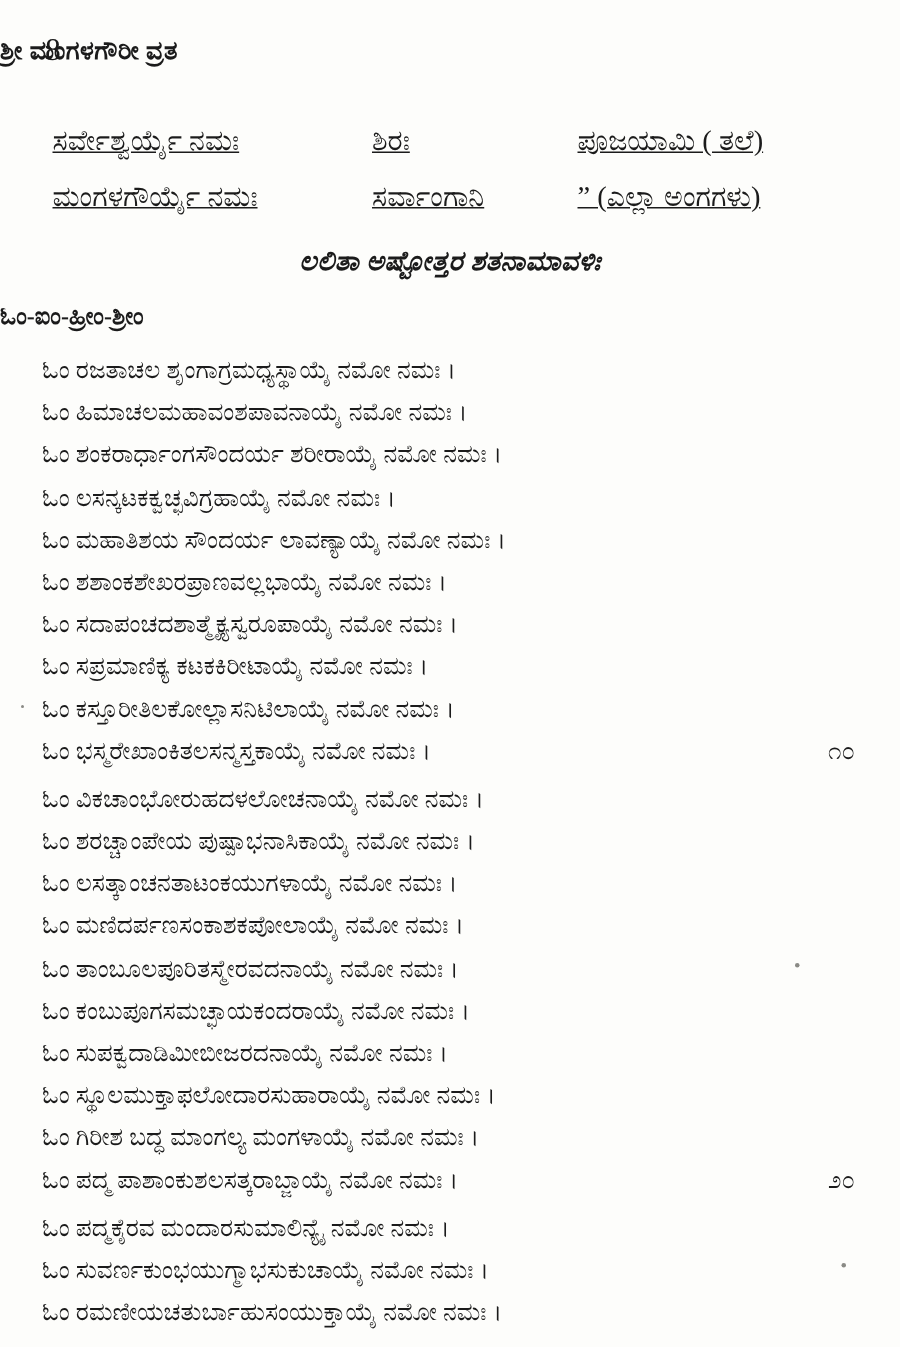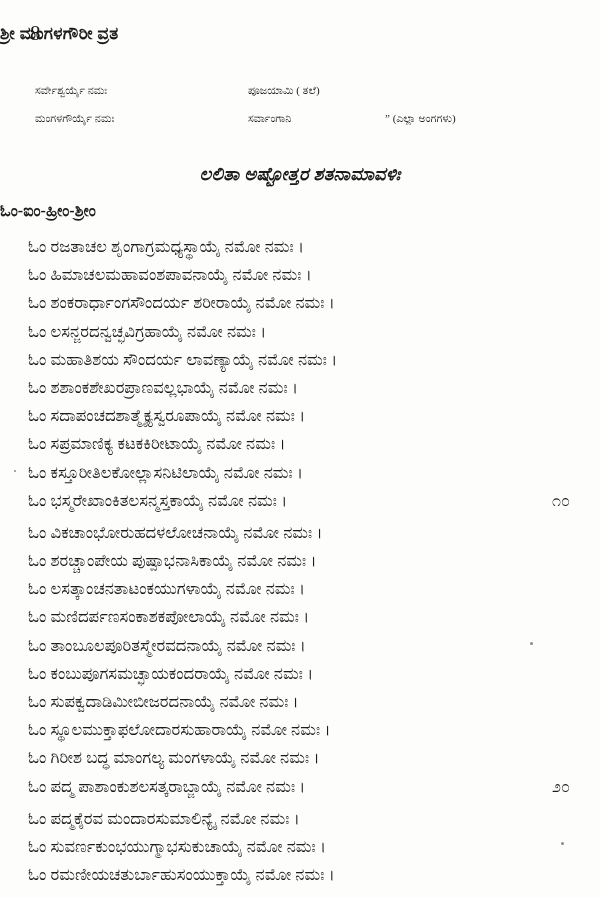--- a/index.html
+++ b/index.html
@@ -21,21 +21,21 @@
   .hdr { position:absolute; top:20px; left:0; right:0; height:28px; }
   .pageno {
     position:absolute; left:30px; top:1px;
     font-size:21px; letter-spacing:0.5px;
   }
   .title {
     position:absolute; left:0; right:0; top:4px;
     text-align:left; font-size:17px; font-weight:700; letter-spacing:0.3px;
   }
 
-  .ptable { position:absolute; top:84px; left:35px; right:31px; font-size:11px; }
+  .ptable { position:absolute; top:84px; left:35px; right:31px; font-size:19px;text-decoration:underline; }
   .prow { display:flex; align-items:baseline; margin-bottom:15px; white-space:nowrap; }
   .c1 { width:213px; }
   .c2 { width:137px; }
   .c3 { flex:1; }
 
   .heading {
     position:absolute; top:164px; left:0; right:0;
     text-align:center; font-size:18px; font-weight:700; letter-spacing:0.3px;font-style:italic;
   }
   .mantra {
@@ -60,20 +60,21 @@
   <span class="speck sp3"></span>
 
   <div class="hdr">
     <span class="pageno">8</span>
     <div class="title">ಶ್ರೀ ಮಂಗಳಗೌರೀ ವ್ರತ</div>
   </div>
 
   <div class="ptable">
     <div class="prow">
       <span class="c1">ಸರ್ವೇಶ್ವರ್ಯೈ ನಮಃ</span>
+      <span class="c2">ಶಿರಃ</span>
       <span class="c3">ಪೂಜಯಾಮಿ ( ತಲೆ)</span>
     </div>
     <div class="prow">
       <span class="c1">ಮಂಗಳಗೌರ್ಯೈ ನಮಃ</span>
       <span class="c2">ಸರ್ವಾಂಗಾನಿ</span>
       <span class="c3">”  (ಎಲ್ಲಾ ಅಂಗಗಳು)</span>
     </div>
   </div>
 
   <div class="heading">ಲಲಿತಾ ಅಷ್ಟೋತ್ತರ ಶತನಾಮಾವಳಿಃ</div>
@@ -89,21 +90,21 @@
       <span class="stext">ಓಂ ಹಿಮಾಚಲಮಹಾವಂಶಪಾವನಾಯೈ ನಮೋ ನಮಃ ।</span>
       <span class="smarker"></span>
     </div>
 
     <div class="sline">
       <span class="stext">ಓಂ ಶಂಕರಾರ್ಧಾಂಗಸೌಂದರ್ಯ ಶರೀರಾಯೈ ನಮೋ ನಮಃ ।</span>
       <span class="smarker"></span>
     </div>
 
     <div class="sline">
-      <span class="stext">ಓಂ ಲಸನ್ಜರದನ್ವಚ್ಛವಿಗ್ರಹಾಯೈ ನಮೋ ನಮಃ ।</span>
+      <span class="stext">ಓಂ ಲಸನ್ಕಟಕಕ್ವಚ್ಛವಿಗ್ರಹಾಯೈ ನಮೋ ನಮಃ ।</span>
       <span class="smarker"></span>
     </div>
 
     <div class="sline">
       <span class="stext">ಓಂ ಮಹಾತಿಶಯ ಸೌಂದರ್ಯ ಲಾವಣ್ಯಾಯೈ ನಮೋ ನಮಃ ।</span>
       <span class="smarker"></span>
     </div>
 
     <div class="sline">
       <span class="stext">ಓಂ ಶಶಾಂಕಶೇಖರಪ್ರಾಣವಲ್ಲಭಾಯೈ ನಮೋ ನಮಃ ।</span>

